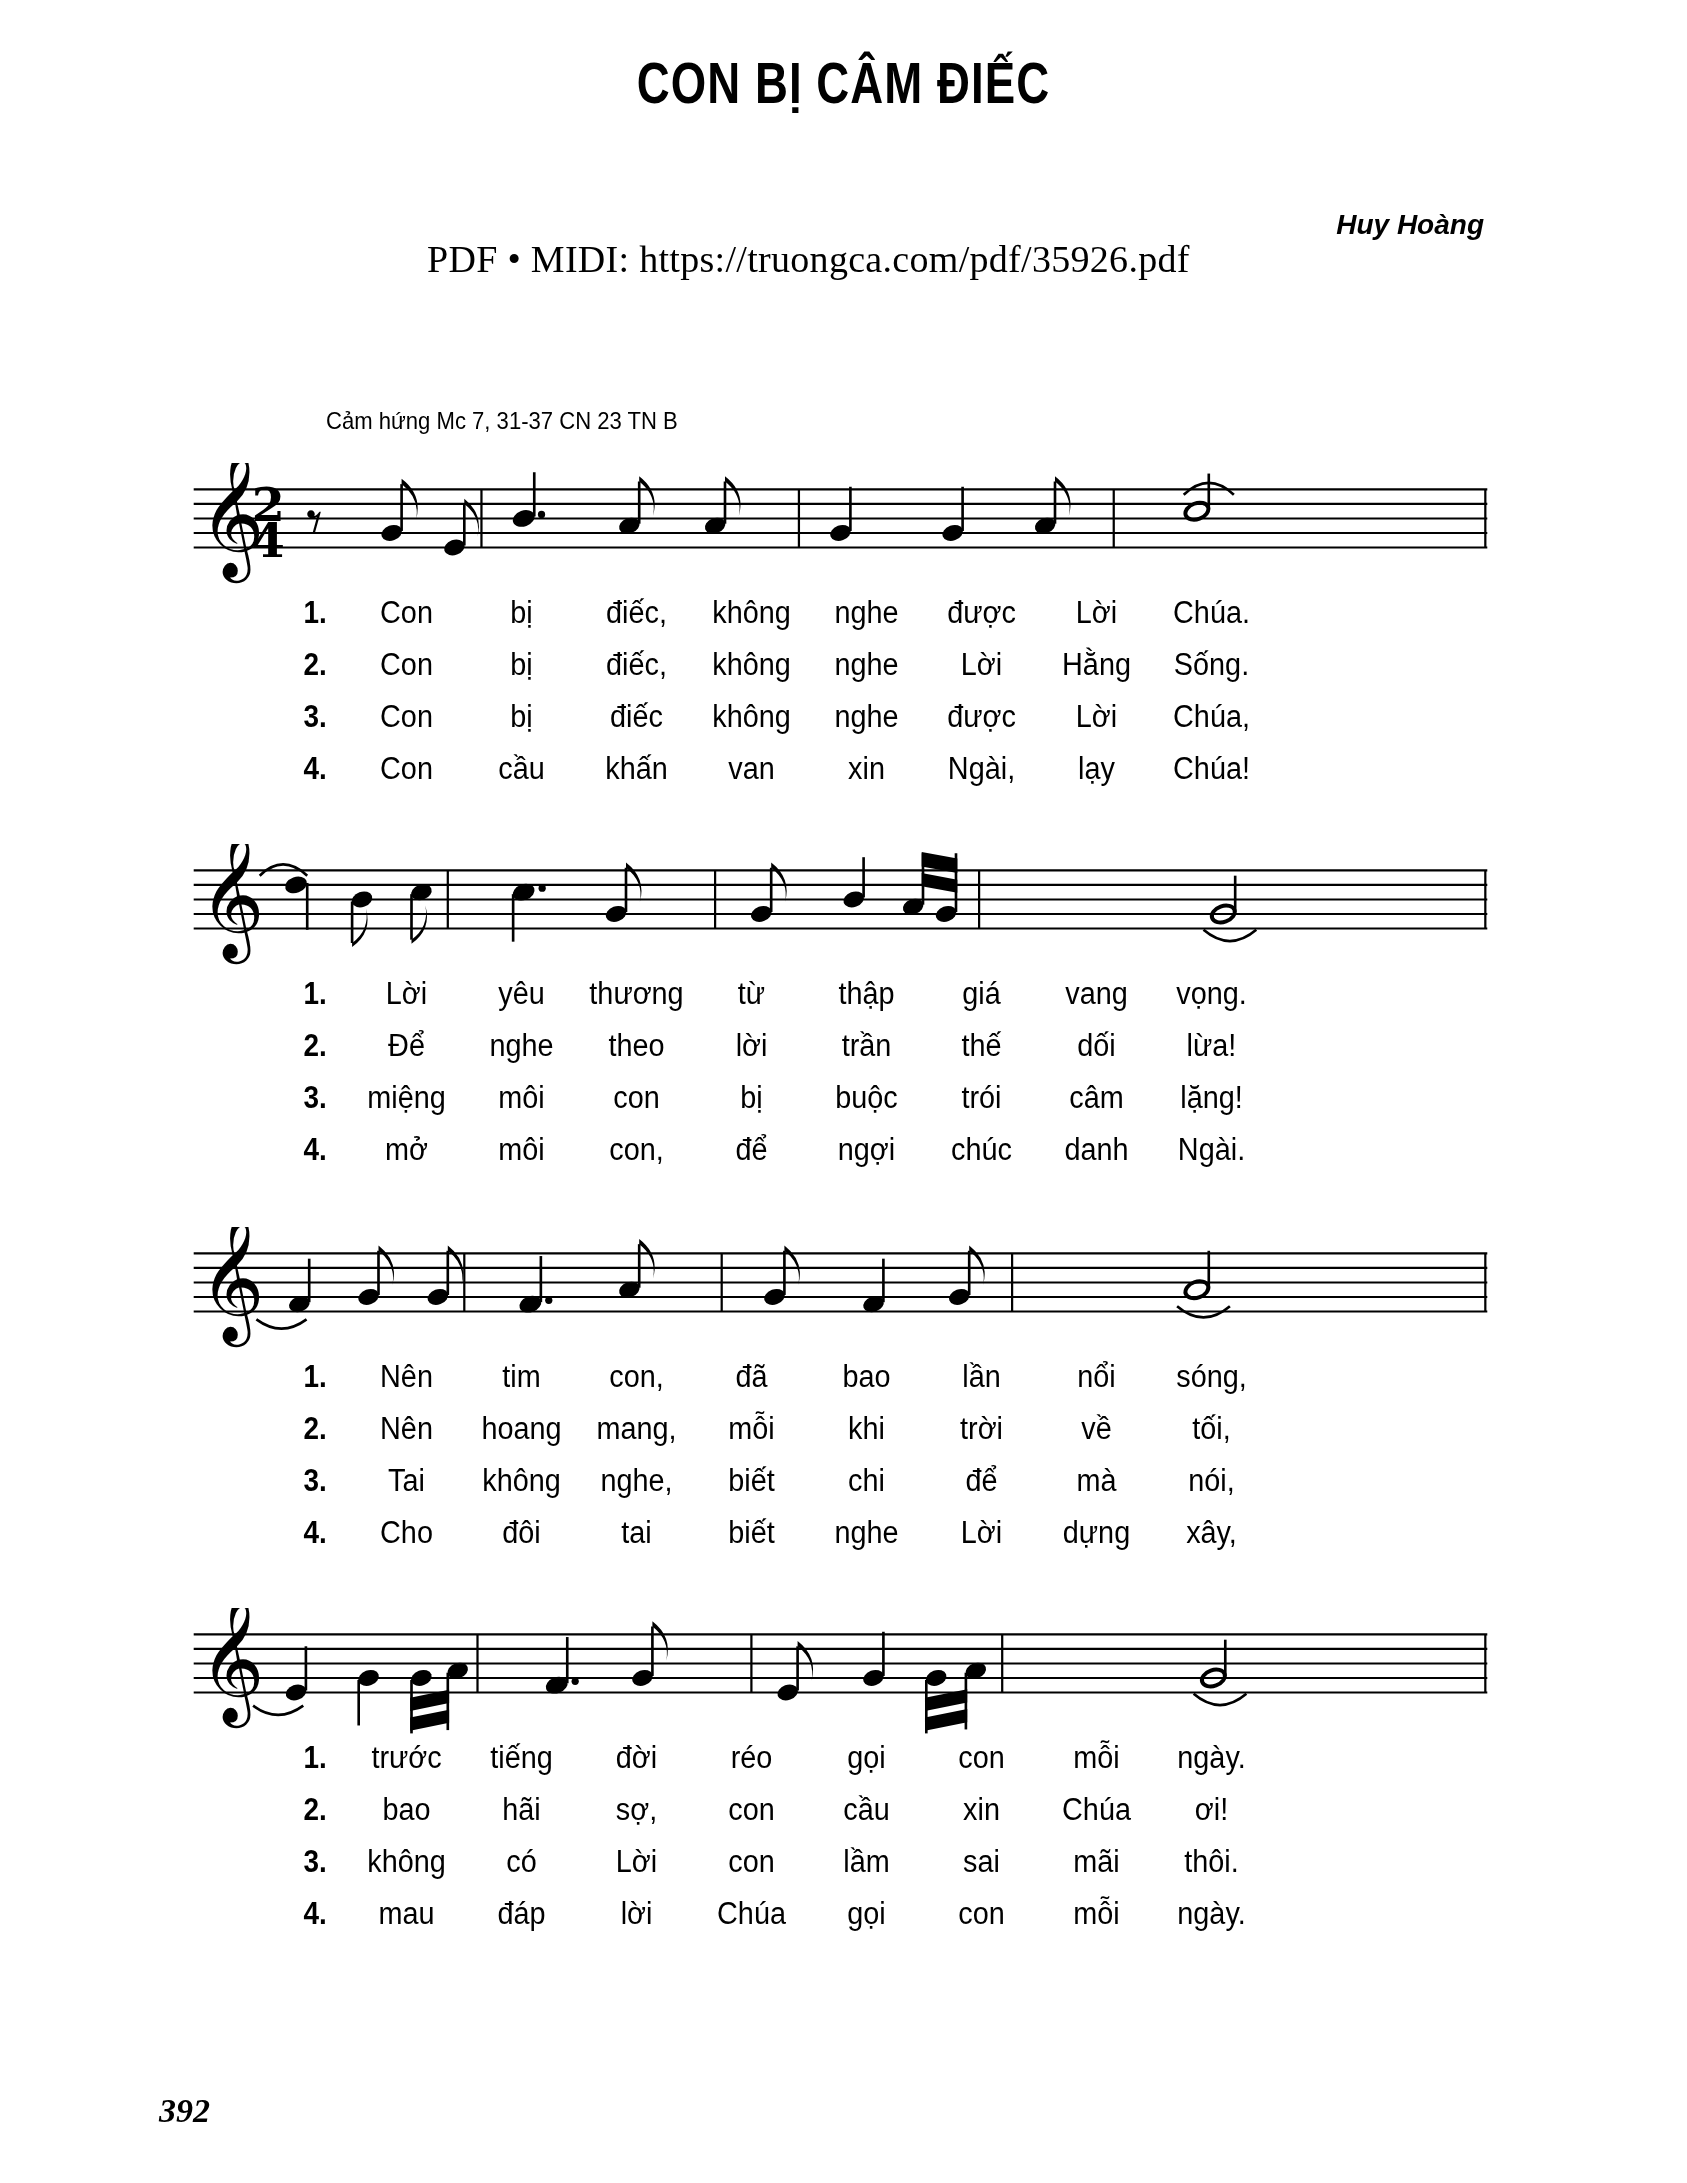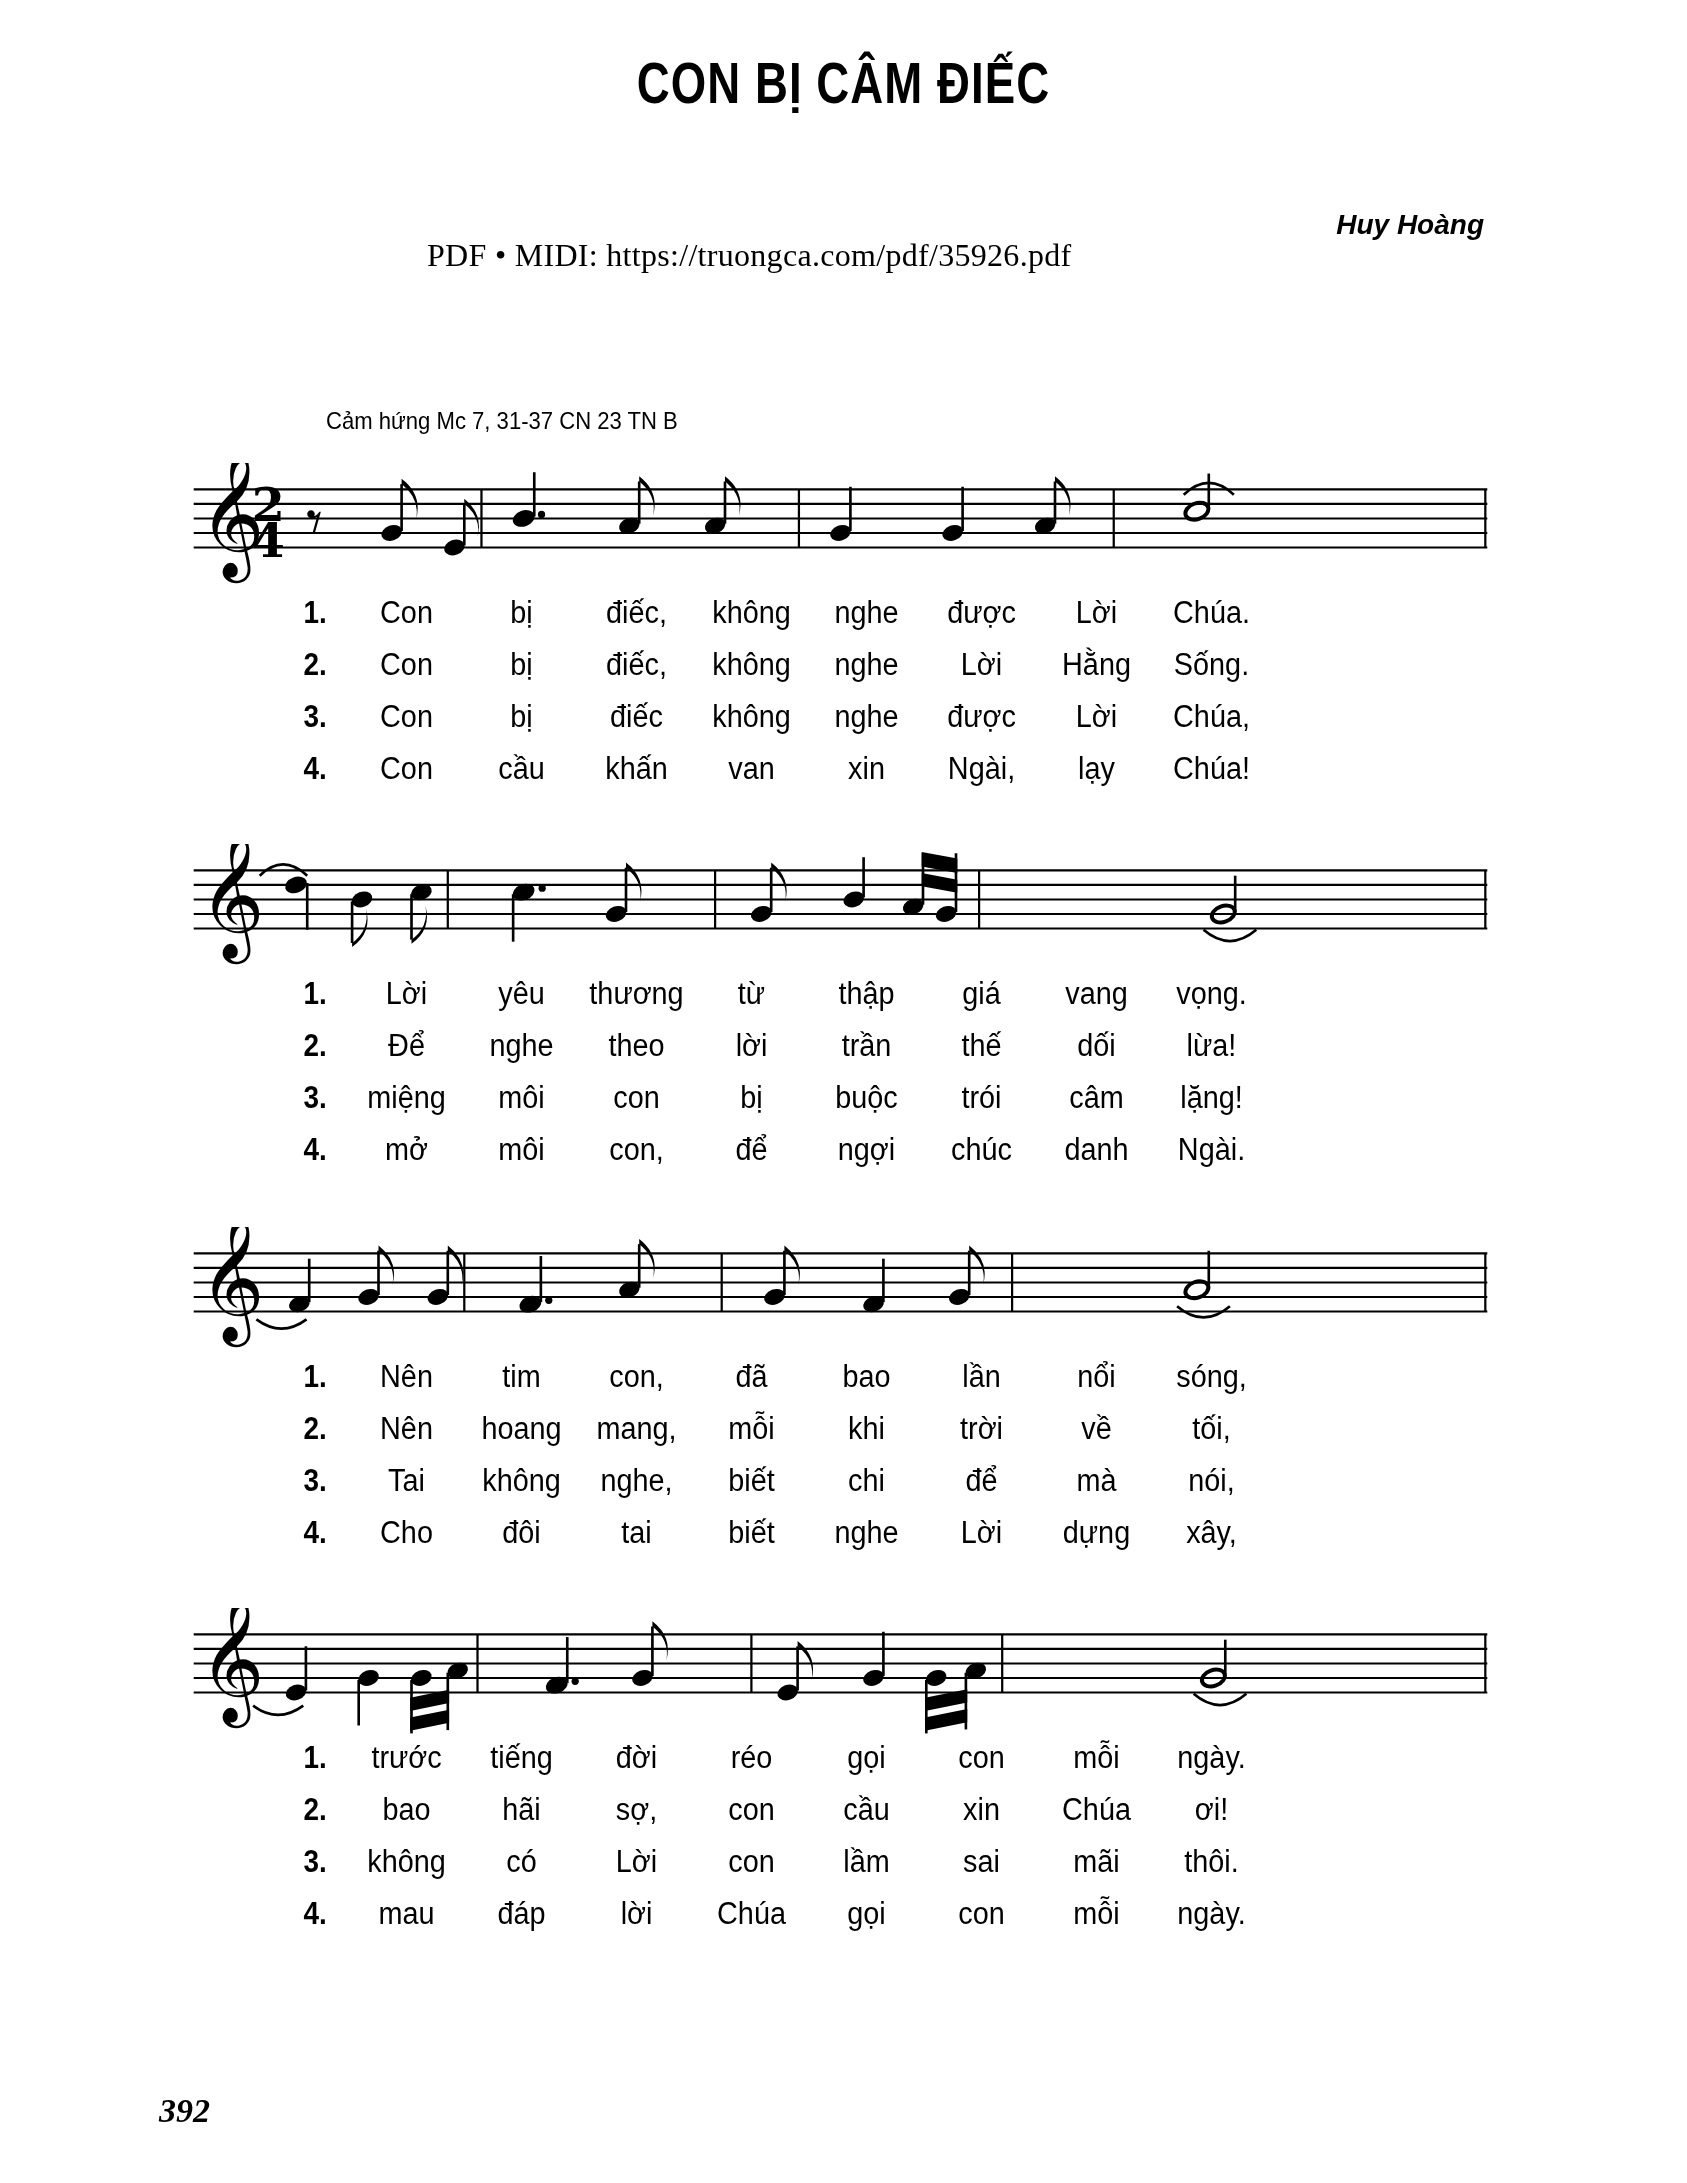--- a/index.html
+++ b/index.html
@@ -42,21 +42,21 @@
     font-size: 28px;
     white-space: nowrap;
     margin-top: 25px;
   }
 
   #pdf-midi-link {
     position: absolute;
     top: 237px;
     left: 427px;
     font-family: "Liberation Serif", serif;
-    font-size: 32px;
+    font-size: 38px;
     letter-spacing: 0.3px;
     white-space: nowrap;
   }
 
   #inspiration-note {
     position: absolute;
     top: 407px;
     left: 326px;
     font-family: "Liberation Sans", sans-serif;
     font-size: 24px;

